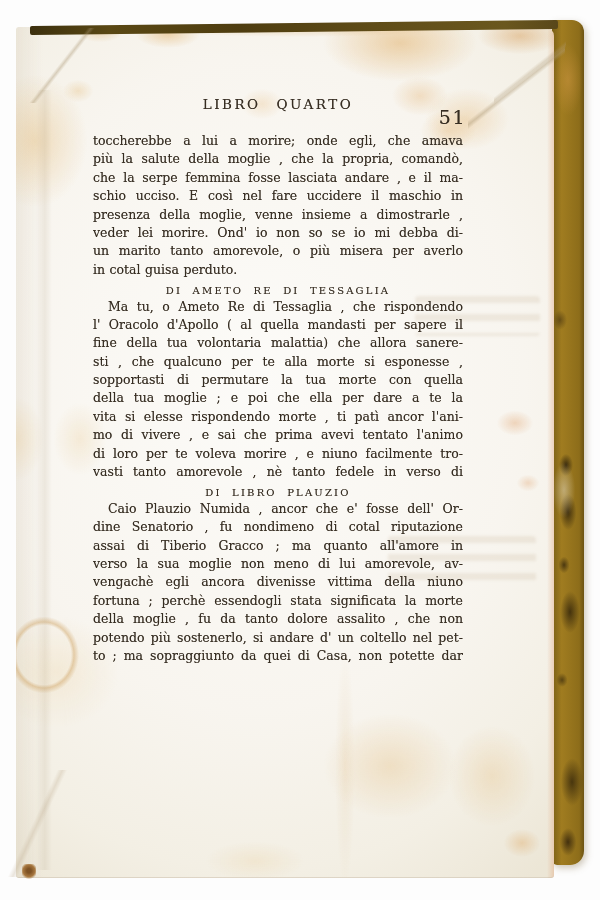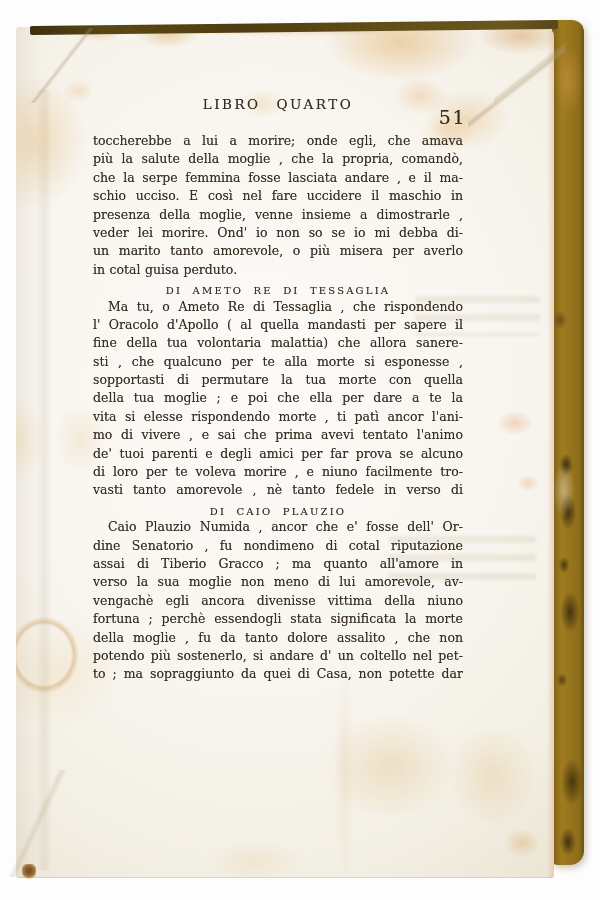--- a/index.html
+++ b/index.html
@@ -172,24 +172,23 @@
       <div class="text-line no-j">in cotal guisa perduto.</div>
       <div class="section-heading">DI AMETO RE DI TESSAGLIA</div>
       <div class="text-line indent">Ma tu, o Ameto Re di Tessaglia , che rispondendo</div>
       <div class="text-line">l' Oracolo d'Apollo ( al quella mandasti per sapere il</div>
       <div class="text-line">fine della tua volontaria malattia) che allora sanere-</div>
       <div class="text-line">sti , che qualcuno per te alla morte si esponesse ,</div>
       <div class="text-line">sopportasti di permutare la tua morte con quella</div>
       <div class="text-line">della tua moglie ; e poi che ella per dare a te la</div>
       <div class="text-line">vita si elesse rispondendo morte , ti patì ancor l'ani-</div>
       <div class="text-line">mo di vivere , e sai che prima avevi tentato l'animo</div>
-      <div class="text-line">de' tuoi parenti e degli amici per far prova se alcuno</div>
       <div class="text-line">di loro per te voleva morire , e niuno facilmente tro-</div>
       <div class="text-line">vasti tanto amorevole , nè tanto fedele in verso di</div>
-      <div class="section-heading">DI CAIO PLAUZIO</div>
+      <div class="section-heading">DI LIBRO PLAUZIO</div>
       <div class="text-line indent">Caio Plauzio Numida , ancor che e' fosse dell' Or-</div>
       <div class="text-line">dine Senatorio , fu nondimeno di cotal riputazione</div>
       <div class="text-line">assai di Tiberio Gracco ; ma quanto all'amore in</div>
       <div class="text-line">verso la sua moglie non meno di lui amorevole, av-</div>
       <div class="text-line">vengachè egli ancora divenisse vittima della niuno</div>
       <div class="text-line">fortuna ; perchè essendogli stata significata la morte</div>
       <div class="text-line">della moglie , fu da tanto dolore assalito , che non</div>
       <div class="text-line">potendo più sostenerlo, si andare d' un coltello nel pet-</div>
       <div class="text-line">to ; ma sopraggiunto da quei di Casa, non potette dar</div>
     </div>

